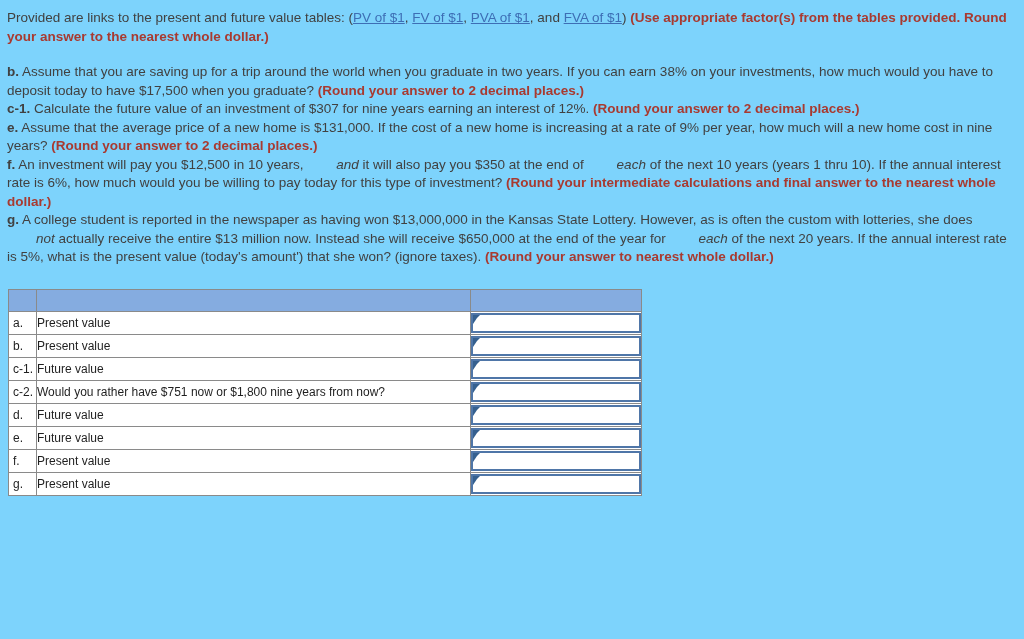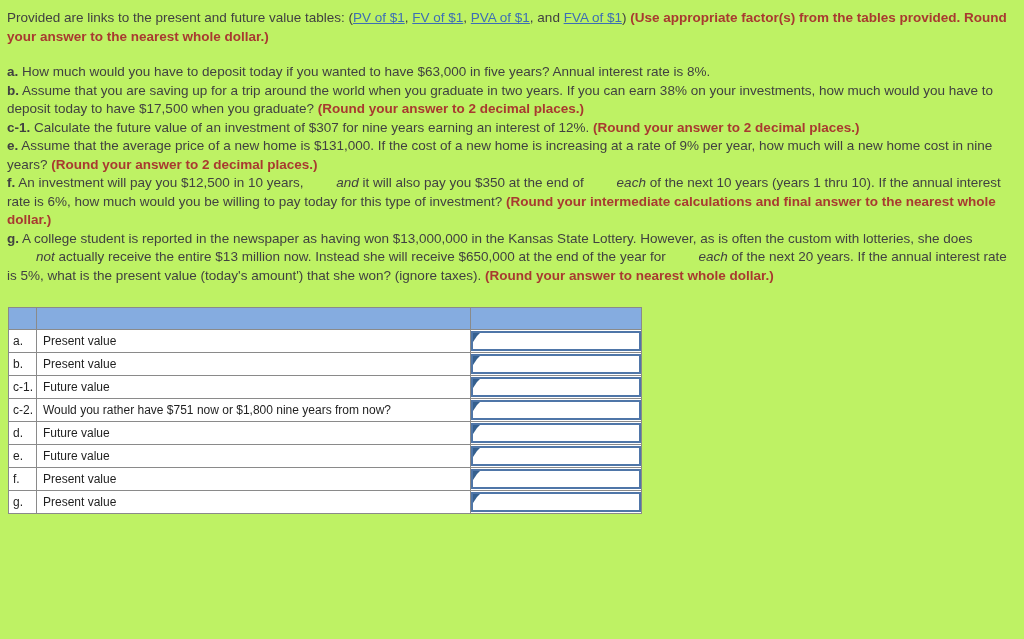--- a/index.html
+++ b/index.html
@@ -1,21 +1,21 @@
 <!DOCTYPE html>
 <html><head>
 <meta charset="utf-8">
 <style>
   html,body{margin:0;padding:0;background:#ffffff;}
   .page{
     position:relative;
     width:1024px;height:639px;
     box-sizing:border-box;
     padding:9px 8px 0 7px;
-    background:#bef264;
+    background:#7dd3fc;
     font-family:"Liberation Sans","DejaVu Sans",sans-serif;
     font-size:13.5px;
     line-height:18.5px;
     color:#414141;
     overflow:hidden;
   }
   p{margin:0;}
   .intro,.q{max-width:1012px;}
   .qblock{margin-top:17px;}
   .lbl{font-weight:bold;color:#414141;}
@@ -31,21 +31,21 @@
     margin-left:1px;
     font-family:"Liberation Sans","DejaVu Sans",sans-serif;
     font-size:12px;
     line-height:14px;
     color:#1f1f1f;
   }
   .answers th,.answers td{border:1px solid #8a8a8a;padding:0;overflow:hidden;}
   .answers th.h{height:21px;background:#85ace0;}
   .answers td{height:22px;background:#ffffff;}
   .answers td.cl{padding-left:4px;white-space:nowrap;}
-  .answers td.cd{padding-left:6px;white-space:nowrap;}
+  .answers td.cd{white-space:nowrap;}
   .answers td.ca{position:relative;padding:0;}
   .inbox{
     position:absolute;left:0;top:1px;right:0;bottom:1px;
     border:2px solid #4f76a8;
     background:#ffffff;
     cursor:text;
   }
   .tri{
     position:absolute;left:0;top:0;
     width:0;height:0;
@@ -56,21 +56,20 @@
   }
 </style>
 </head>
 <body>
 
 <div class="page">
 
   <p class="intro"><span>Provided are links to the present and future value tables: (</span><a class="link">PV of $1</a><span>, </span><a class="link">FV of $1</a><span>, </span><a class="link">PVA of $1</a><span>, and </span><a class="link">FVA of $1</a><span>) </span><b class="red">(Use appropriate factor(s) from the tables provided. Round your answer to the nearest whole dollar.)</b></p>
 
   <div class="qblock">
-    <p class="q"><b class="lbl">a.</b><span> How much would you have to deposit today if you wanted to have $63,000 in five years? Annual interest rate is 8%.</span></p>
     <p class="q"><b class="lbl">b.</b><span> Assume that you are saving up for a trip around the world when you graduate in two years. If you can earn 38% on your investments, how much would you have to deposit today to have $17,500 when you graduate? </span><b class="red">(Round your answer to 2 decimal places.)</b></p>
     <p class="q"><b class="lbl">c-1.</b><span> Calculate the future value of an investment of $307 for nine years earning an interest of 12%. </span><b class="red">(Round your answer to 2 decimal places.)</b></p>
     <p class="q"><b class="lbl">e.</b><span> Assume that the average price of a new home is $131,000. If the cost of a new home is increasing at a rate of 9% per year, how much will a new home cost in nine years? </span><b class="red">(Round your answer to 2 decimal places.)</b></p>
     <p class="q"><b class="lbl">f.</b><span> An investment will pay you $12,500 in 10 years, </span><i class="it">and</i><span> it will also pay you $350 at the end of </span><i class="it">each</i><span> of the next 10 years (years 1 thru 10). If the annual interest rate is 6%, how much would you be willing to pay today for this type of investment? </span><b class="red">(Round your intermediate calculations and final answer to the nearest whole dollar.)</b></p>
     <p class="q"><b class="lbl">g.</b><span> A college student is reported in the newspaper as having won $13,000,000 in the Kansas State Lottery. However, as is often the custom with lotteries, she does </span><i class="it">not</i><span> actually receive the entire $13 million now. Instead she will receive $650,000 at the end of the year for </span><i class="it">each</i><span> of the next 20 years. If the annual interest rate is 5%, what is the present value (today's amount') that she won? (ignore taxes). </span><b class="red">(Round your answer to nearest whole dollar.)</b></p>
   </div>
 
   <table class="answers">
     <colgroup>
         <col style="width:28px">

